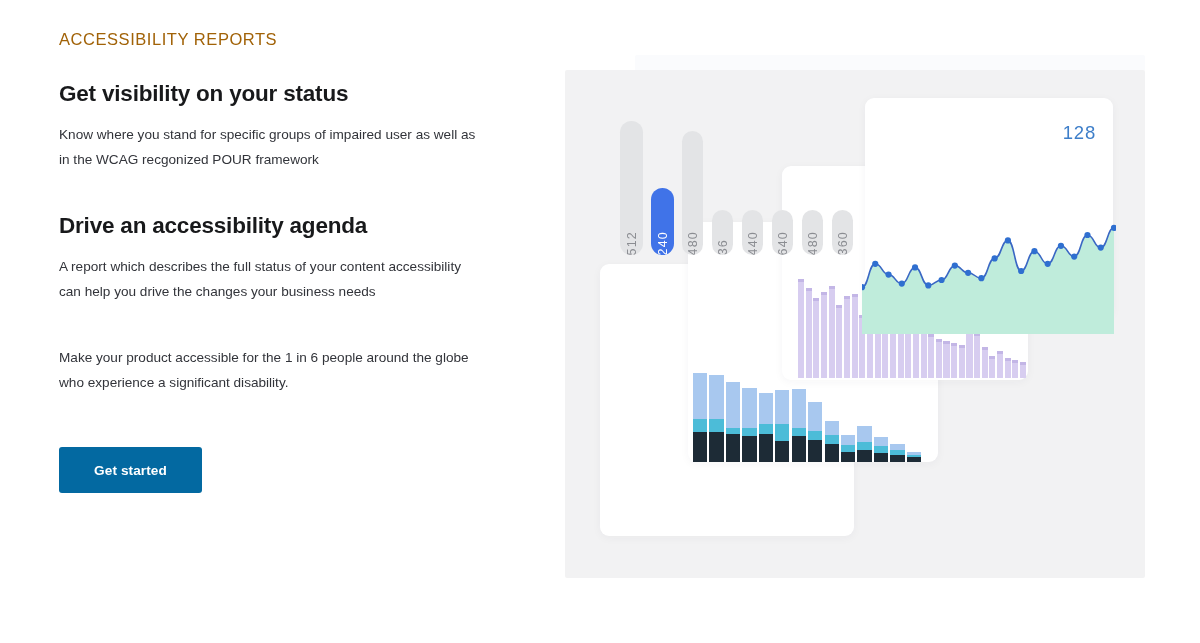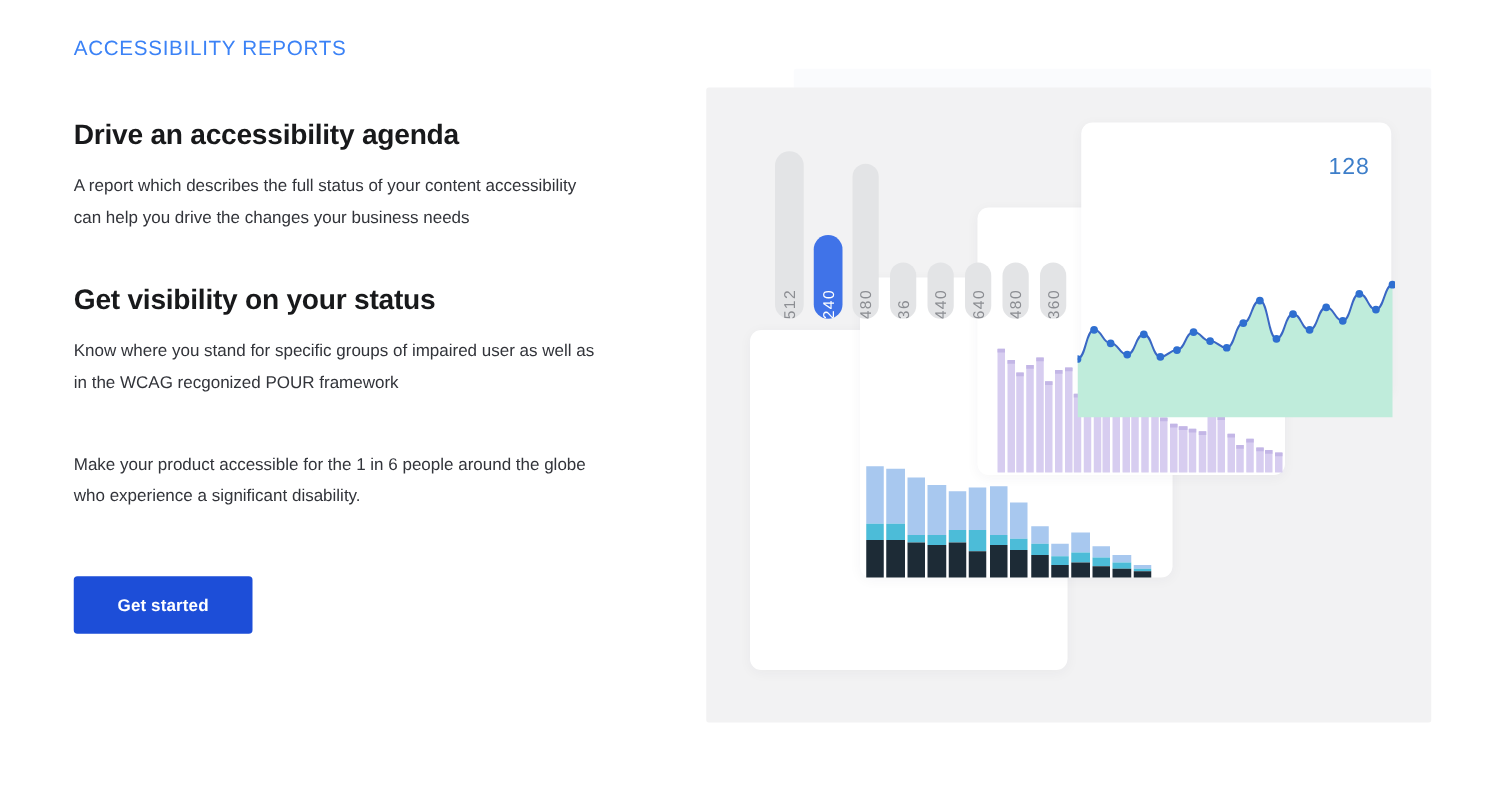--- a/index.html
+++ b/index.html
@@ -8,26 +8,26 @@
     background: #ffffff;
     font-family: "Liberation Sans", sans-serif;
     overflow: hidden;
   }
   .page { position: relative; width: 1200px; height: 643px; background: #fff; }
 
   
   .left { position: absolute; left: 59px; top: 30px; width: 470px; }
 
   .eyebrow {
-    color: #3b82f6;
+    color: #a16207;
     font-size: 16.5px;
     letter-spacing: 0.55px;
     font-weight: 400;
     text-transform: uppercase;
-    margin-bottom: 46px;
+    margin-bottom: 32px;
   }
   .feature { margin-bottom: 41px; }
   .feature h2 {
     font-size: 22.5px;
     font-weight: 700;
     color: #18191b;
     letter-spacing: -0.2px;
     margin-bottom: 15px;
   }
   .feature p {
@@ -36,21 +36,21 @@
     color: #32343a;
     max-width: 420px;
     font-weight: 400;
   }
   .cta {
     display: inline-flex;
     align-items: center;
     justify-content: center;
     margin-top: 11px;
     width: 143px; height: 46px;
-    background: #1d4ed8;
+    background: #0369a1;
     color: #ffffff;
     font-size: 13.6px;
     font-weight: 700;
     border: none;
     border-radius: 3px;
     cursor: pointer;
     letter-spacing: 0.1px;
   }
 
   
@@ -147,27 +147,27 @@
 </head>
 <body>
 
 <div class="page">
 
   <div class="left">
 
     <div class="eyebrow">ACCESSIBILITY REPORTS</div>
 
     <div class="feature">
+      <h2>Get visibility on your status</h2>
+      <p>Know where you stand for specific groups of impaired user as well as in the WCAG recgonized POUR framework</p>
+    </div>
+
+    <div class="feature">
       <h2>Drive an accessibility agenda</h2>
       <p>A report which describes the full status of your content accessibility can help you drive the changes your business needs</p>
-    </div>
-
-    <div class="feature">
-      <h2>Get visibility on your status</h2>
-      <p>Know where you stand for specific groups of impaired user as well as in the WCAG recgonized POUR framework</p>
     </div>
 
     <div class="feature">
       <p>Make your product accessible for the 1 in 6 people around the globe who experience a significant disability.</p>
     </div>
 
     <button class="cta">Get started</button>
   </div>
 
   <div class="illus">

